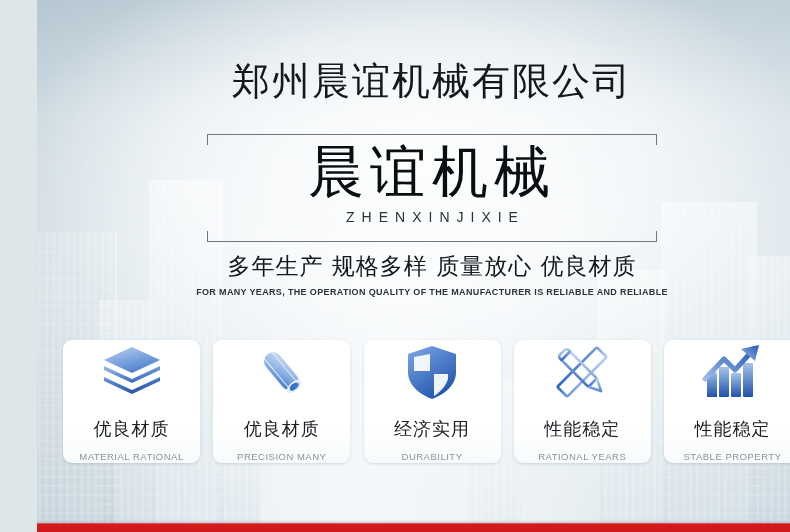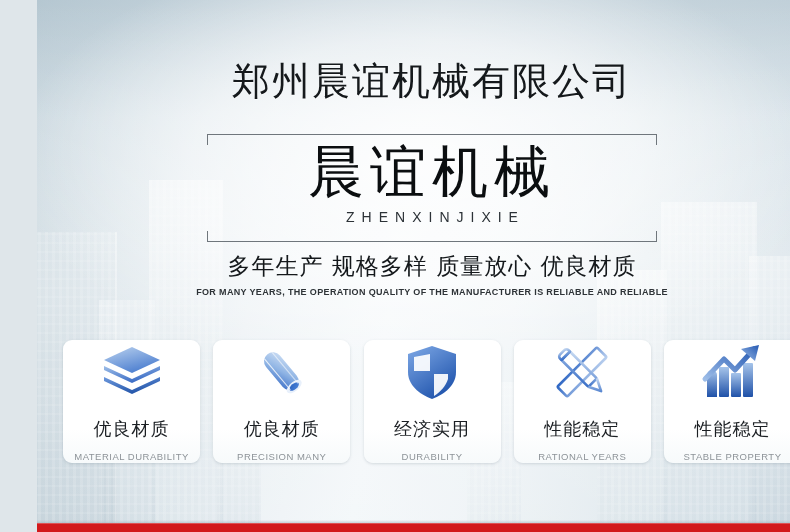--- a/index.html
+++ b/index.html
@@ -235,21 +235,21 @@
           <linearGradient id="gL3" x1="0" y1="0" x2="0.55" y2="1">
             <stop offset="0" stop-color="#6f9ade"></stop>
               <stop offset="1" stop-color="#2153a8"></stop>
           </linearGradient>
         </defs>
         <polygon points="32,6 60,19 32,32 4,19" fill="url(#gL1)"></polygon>
         <polygon points="4,25 32,38 60,25 60,29 32,42 4,29" fill="url(#gL2)"></polygon>
         <polygon points="4,36 32,49 60,36 60,40 32,53 4,40" fill="url(#gL3)"></polygon>
       </svg>
       <div class="card-title">优良材质</div>
-      <div class="card-sub">MATERIAL DURABILITY</div>
+      <div class="card-sub">MATERIAL RATIONAL</div>
     </div>
 
     <div class="card">
       <svg class="card-icon" viewBox="0 0 64 62">
         <defs>
           <linearGradient id="gP1" x1="0" y1="1" x2="1" y2="0">
             <stop offset="0" stop-color="#3b6fc8"></stop>
               <stop offset="0.5" stop-color="#8fb4e4"></stop>
               <stop offset="1" stop-color="#cfe0f5"></stop>
           </linearGradient>

